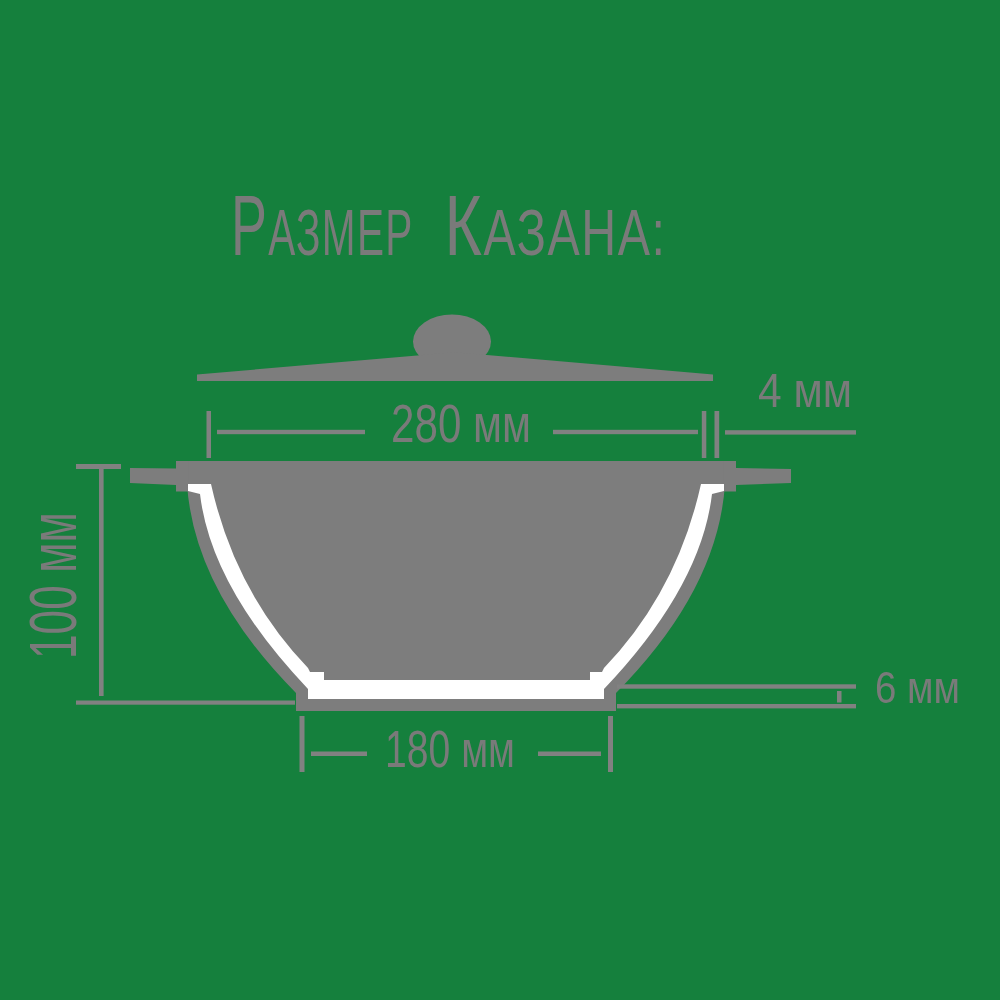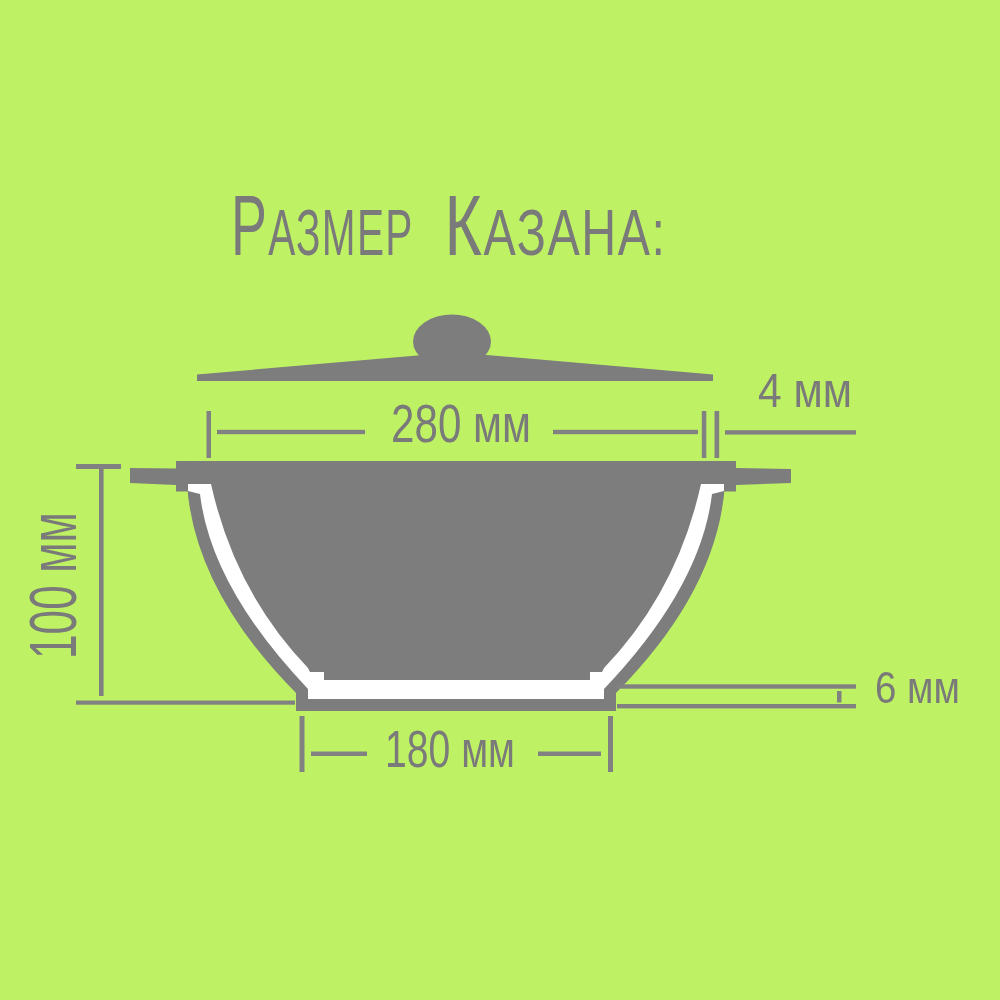--- a/index.html
+++ b/index.html
@@ -1,16 +1,16 @@
 <!DOCTYPE html>
 <html><head>
 <meta charset="utf-8">
 <style>
   html,body{margin:0;padding:0;background:#ffffff;}
-  .page{width:1000px;height:1000px;position:relative;background:#bef264;overflow:hidden;}
+  .page{width:1000px;height:1000px;position:relative;background:#15803d;overflow:hidden;}
   svg{position:absolute;left:0;top:0;}
   text{font-family:"Liberation Sans", sans-serif;fill:#7a7a7a;}
 </style>
 </head>
 <body>
 <div class="page">
 <svg width="1000" height="1000" viewBox="0 0 1000 1000">
 
   <g transform="translate(231.0,255) scale(0.634,1)">
     <text x="0" y="0" font-size="85" letter-spacing="2">Р<tspan font-size="64">АЗМЕР</tspan></text>

